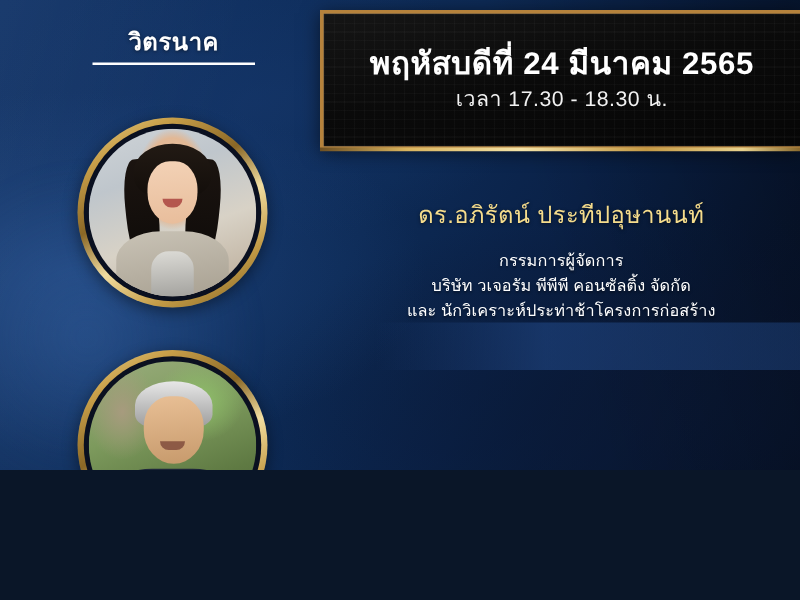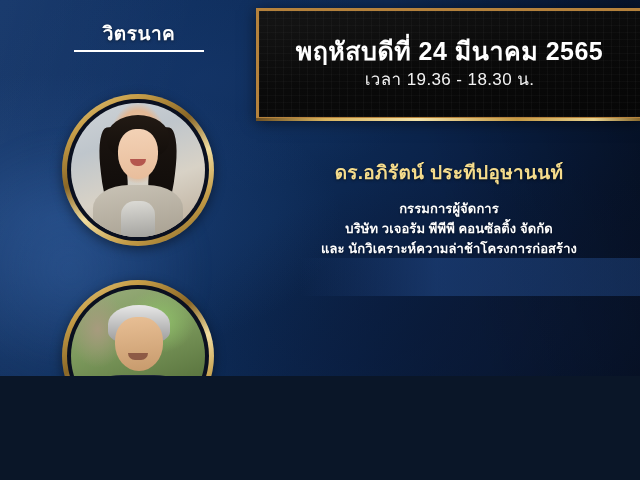--- a/index.html
+++ b/index.html
@@ -264,36 +264,36 @@
     text-align: center;
     padding: 0 6px;
     box-sizing: border-box;
   }
   #speaker-block-1 { top: 162px; }
   #speaker-block-2 { top: 337px; }
 
   .speaker-name {
     color: #f5dc8c;
     font-size: 19px;
-    font-weight: bold;
+    font-weight: normal;
     letter-spacing: 0.3px;
     line-height: 1.2;
     text-shadow: 0 1px 3px rgba(0,0,0,0.55);
     white-space: nowrap;
     text-align: center;
   }
   .speaker-lines {
     margin-top: 14px;
     color: #ffffff;
     font-size: 13px;
     line-height: 1.55;
     letter-spacing: 0.1px;
     text-shadow: 0 1px 2px rgba(0,0,0,0.45);
   }
-  .speaker-lines div { white-space: nowrap; font-weight: bold; }
+  .speaker-lines div { white-space: nowrap; }
 
   .bottom-rule {
     position: absolute;
     left: 299px;
     top: 471px;
     width: 302px;
     height: 3px;
     background: linear-gradient(90deg, #6c88ad 0%, #b9cbdf 10%, #8ea6c4 50%, #7d97b8 82%, #5c769a 100%);
     border-radius: 2px;
     box-shadow: 0 1px 2px rgba(0,0,0,0.4);
@@ -303,21 +303,21 @@
 <body>
 
 <div class="poster">
 
   <div class="bg-sheen"></div>
   <div class="bg-glow-left"></div>
   <div class="bg-band"></div>
 
   <div class="date-box">
     <div class="date-line">พฤหัสบดีที่ 24 มีนาคม 2565</div>
-    <div class="time-line">เวลา 19.36 - 18.30 น.</div>
+    <div class="time-line">เวลา 17.30 - 18.30 น.</div>
   </div>
 
   <div class="speakers-heading">วิตรนาค</div>
 
   <div class="avatar" id="avatar-1">
     <div class="avatar-gold"></div>
     <div class="avatar-dark"></div>
     <div class="avatar-photo">
       <div class="photo-1">
         <div class="p1-hair-l"></div>
@@ -344,21 +344,21 @@
         <div class="p2-tie"></div>
       </div>
     </div>
   </div>
 
   <div class="speaker-block" id="speaker-block-1">
     <div class="speaker-name">ดร.อภิรัตน์ ประทีปอุษานนท์</div>
     <div class="speaker-lines">
       <div>กรรมการผู้จัดการ</div>
       <div>บริษัท วเจอรัม พีพีพี คอนซัลติ้ง จัดกัด</div>
-      <div>และ นักวิเคราะห์ความล่าช้าโครงการก่อสร้าง</div>
+      <div>และ นักวิเคราะห์ประท่าช้าโครงการก่อสร้าง</div>
     </div>
   </div>
 
   <div class="speaker-block" id="speaker-block-2">
   </div>
 
   <div class="bottom-rule"></div>
 
 </div>
 

